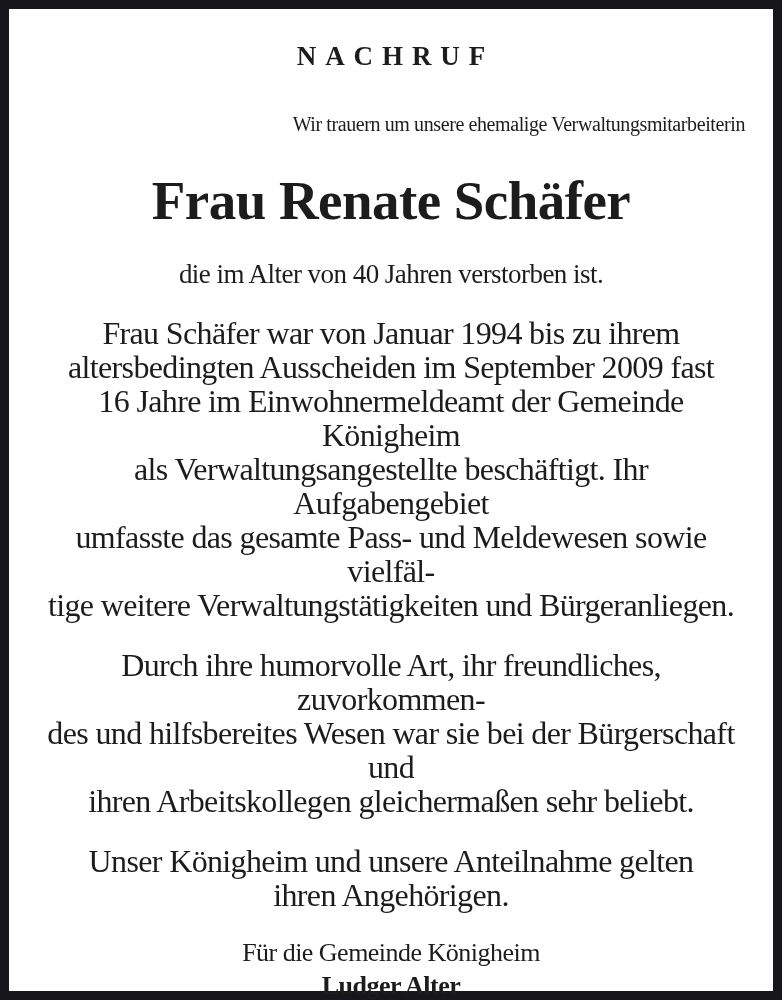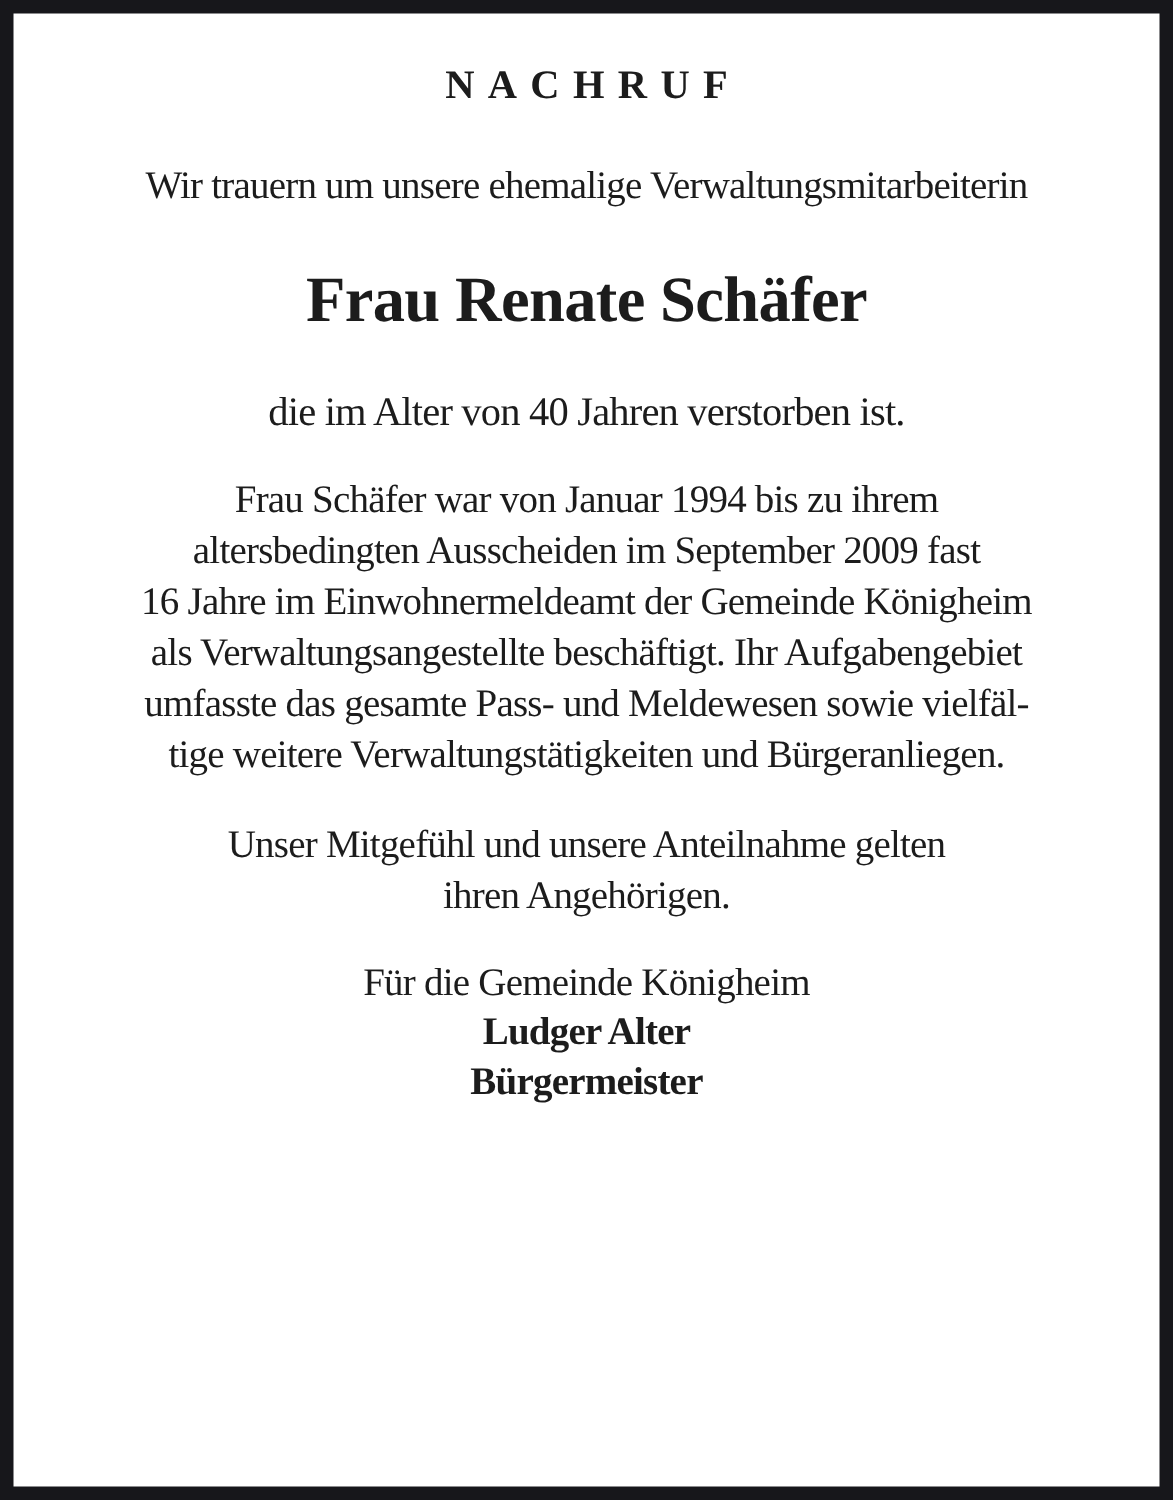--- a/index.html
+++ b/index.html
@@ -27,40 +27,41 @@
   }
   .kicker {
     font-size: 27px;
     font-weight: bold;
     letter-spacing: 0.33em;
     padding-left: 0.33em; 
     margin: 8px 0 0 0;
     line-height: 30px;
   }
   .intro {
-    font-size: 26px;
+    font-size: 20px;
     margin: 37px 0 0 0;
     line-height: 32px;
     letter-spacing: -0.02em;
+    text-align: right;
   }
   .name {
-    font-size: 43px;
+    font-size: 55px;
     font-weight: bold;
     margin: 31px 0 0 0;
     line-height: 60px;
     letter-spacing: -0.01em;
   }
   .subline {
     font-size: 27px;
     margin: 27px 0 0 0;
     line-height: 32px;
     letter-spacing: -0.02em;
   }
   .para {
-    font-size: 26px;
+    font-size: 32px;
     line-height: 34px;
     margin: 26px 0 0 0;
     white-space: pre-line; 
     letter-spacing: -0.02em;
   }
   .closing {
     margin-top: 24px;
     font-size: 26px;
     line-height: 33px;
     letter-spacing: -0.02em;
@@ -83,23 +84,26 @@
 
     <p class="subline">die im Alter von 40 Jahren verstorben ist.</p>
 
     <p class="para">Frau Schäfer war von Januar 1994 bis zu ihrem
 altersbedingten Ausscheiden im September 2009 fast
 16 Jahre im Einwohnermeldeamt der Gemeinde Königheim
 als Verwaltungsangestellte beschäftigt. Ihr Aufgabengebiet
 umfasste das gesamte Pass- und Meldewesen sowie vielfäl-
 tige weitere Verwaltungstätigkeiten und Bürgeranliegen.</p>
 
+    <p class="para">Durch ihre humorvolle Art, ihr freundliches, zuvorkommen-
+des und hilfsbereites Wesen war sie bei der Bürgerschaft und
+ihren Arbeitskollegen gleichermaßen sehr beliebt.</p>
 
 
-    <p class="para">Unser Mitgefühl und unsere Anteilnahme gelten
+    <p class="para">Unser Königheim und unsere Anteilnahme gelten
 ihren Angehörigen.</p>
 
     <div class="closing">
       <div>Für die Gemeinde Königheim</div>
       <div class="signer">Ludger Alter</div>
       <div class="signer">Bürgermeister</div>
     </div>
 
   </div>
 </div>

